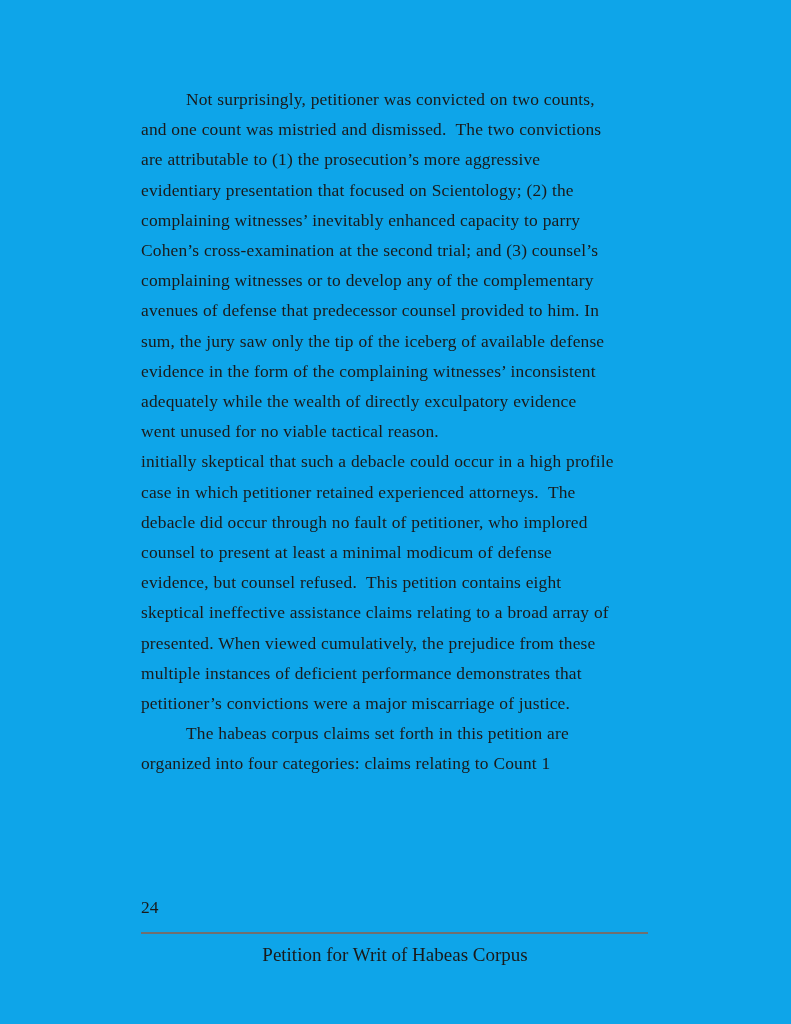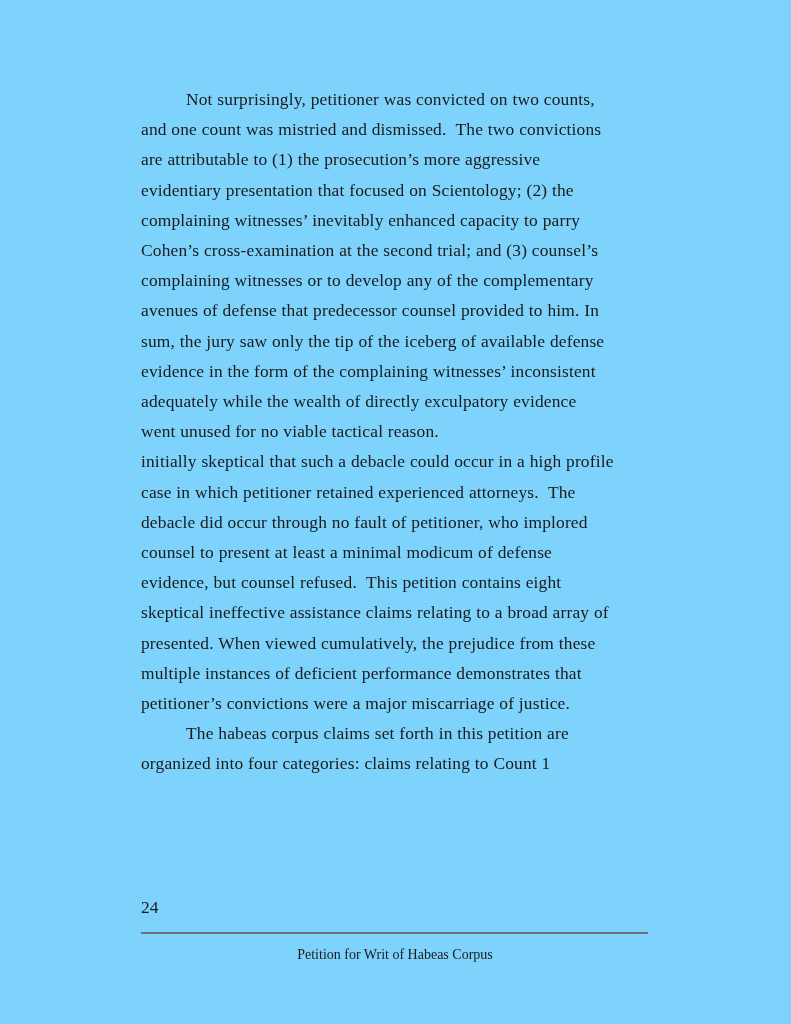--- a/index.html
+++ b/index.html
@@ -10,21 +10,21 @@
   }
   body {
     font-family: "Liberation Serif", "DejaVu Serif", serif;
     color: #1a1a1a;
   }
   .page {
     position: relative;
     width: 791px;
     height: 1024px;
     margin: 0 auto;
-    background: #7dd3fc;
+    background: #0ea5e9;
     overflow: hidden;
     box-sizing: border-box;
   }
   .text-block {
     position: absolute;
     left: 141px;
     top: 84px;
     width: 508px;
   }
   .para {
@@ -54,21 +54,21 @@
     text-align: left;
     color: #1a1a1a;
   }
   .footer-rule {
     width: 507px;
     height: 2px;
     background: #707070;
     margin: 11px 0 0 0;
   }
   .footer-title {
-    font-size: 14px;
+    font-size: 19px;
     line-height: 30px;
     text-align: center;
     color: #1a1a1a;
     padding-top: 6px;
   }
 </style>
 </head>
 <body>
 
 <div class="page">

